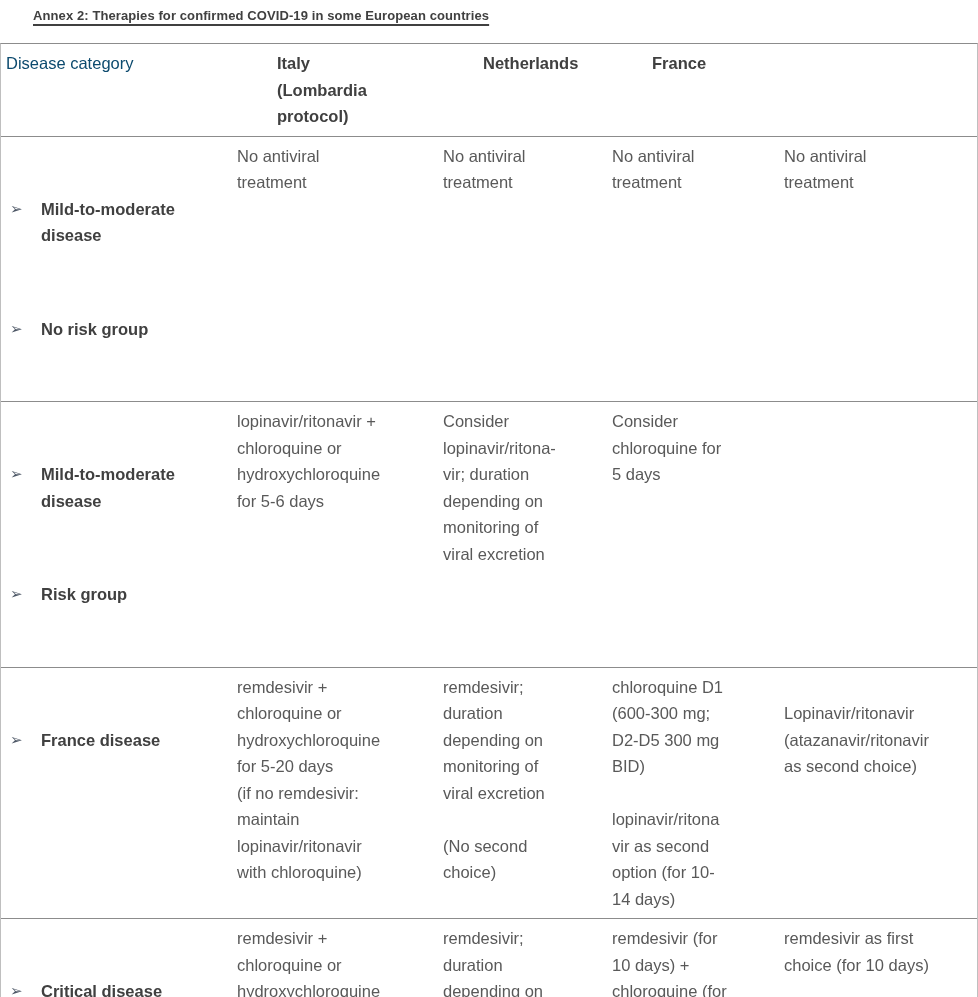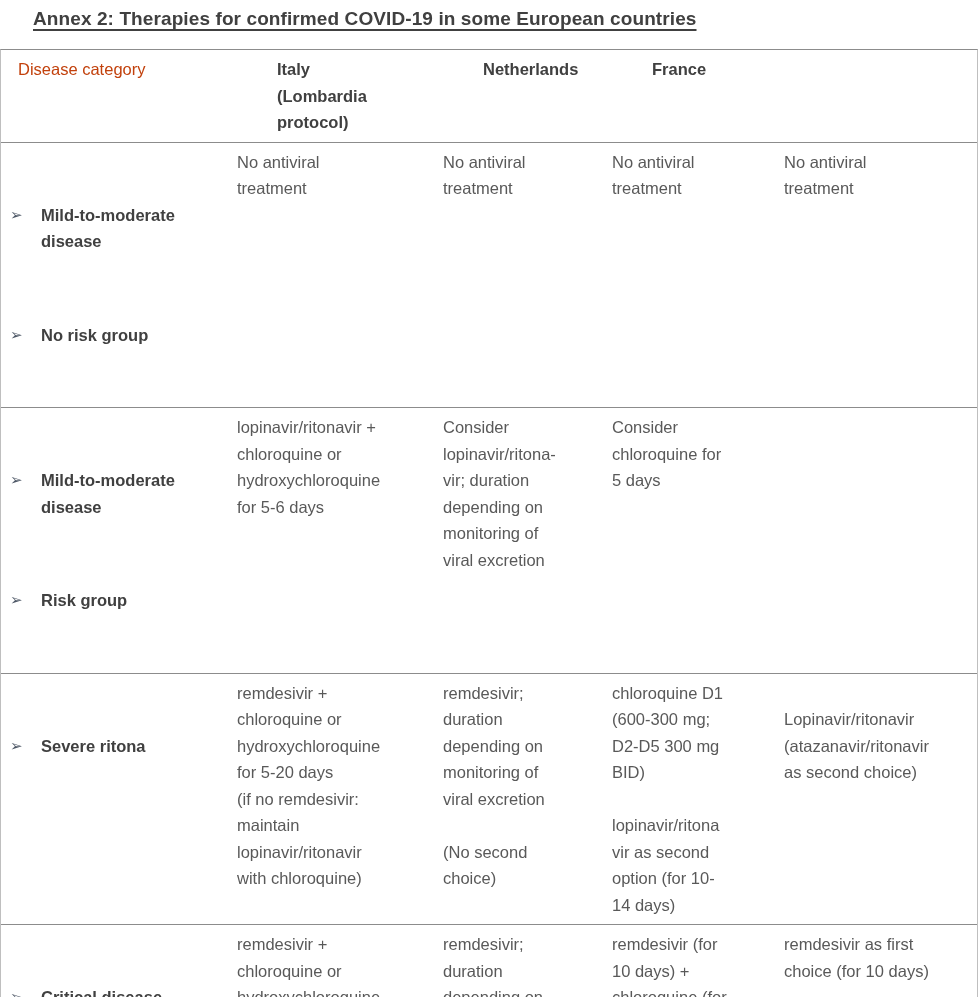--- a/index.html
+++ b/index.html
@@ -11,21 +11,21 @@
   .page {
     width: 978px;
     height: 997px;
     box-sizing: border-box;
     background: #ffffff;
     overflow: hidden;
   }
   .doc-title {
     display: inline-block;
     margin: 8px 0 0 33px;
-    font-size: 19px;
+    font-size: 13px;
     font-weight: bold;
     color: #404040;
     text-decoration: underline;
     text-decoration-thickness: 2px;
     text-underline-offset: 4px;
     letter-spacing: 0.1px;
   }
   .tbl {
     margin-top: 19px;
     width: 978px;
@@ -48,21 +48,21 @@
     line-height: 26.5px;
     color: #595959;
     white-space: pre-wrap;
   }
   .hdr-row   { min-height: 84px; }
   .row-r1    { min-height: 103px; }
   .row-r2    { min-height: 161px; }
   .row-r3    { min-height: 243px; }
   .row-r4    { min-height: 347px; }
   .hdr { font-weight: bold; color: #404040; margin-left: 40px; }
-  .hdr-plain { color: #c2410c; padding-left: 17px; }
+  .hdr-plain { color: #0c4a6e; padding-left: 5px; }
   .cat-cell { padding-left: 0; }
   .bullet-item {
     display: flex;
     align-items: flex-start;
   }
   .bullet-item + .bullet-item { margin-top: 14px; }
   .arrow {
     flex: 0 0 32px;
     padding-left: 9px;
     box-sizing: border-box;
@@ -141,21 +141,21 @@
 viral excretion</div>
       <div class="cell">Consider
 chloroquine for
 5 days</div>
     </div>
 
     <div class="row row-r3">
       <div class="cell cat-cell">
         <div class="bullet-item">
           <span class="arrow">➢</span>
-          <span class="cat-text">Severe ritona</span>
+          <span class="cat-text">France disease</span>
         </div>
       </div>
       <div class="cell">remdesivir +
 chloroquine or
 hydroxychloroquine
 for 5-20 days
 (if no remdesivir:
 maintain
 lopinavir/ritonavir
 with chloroquine)</div>

